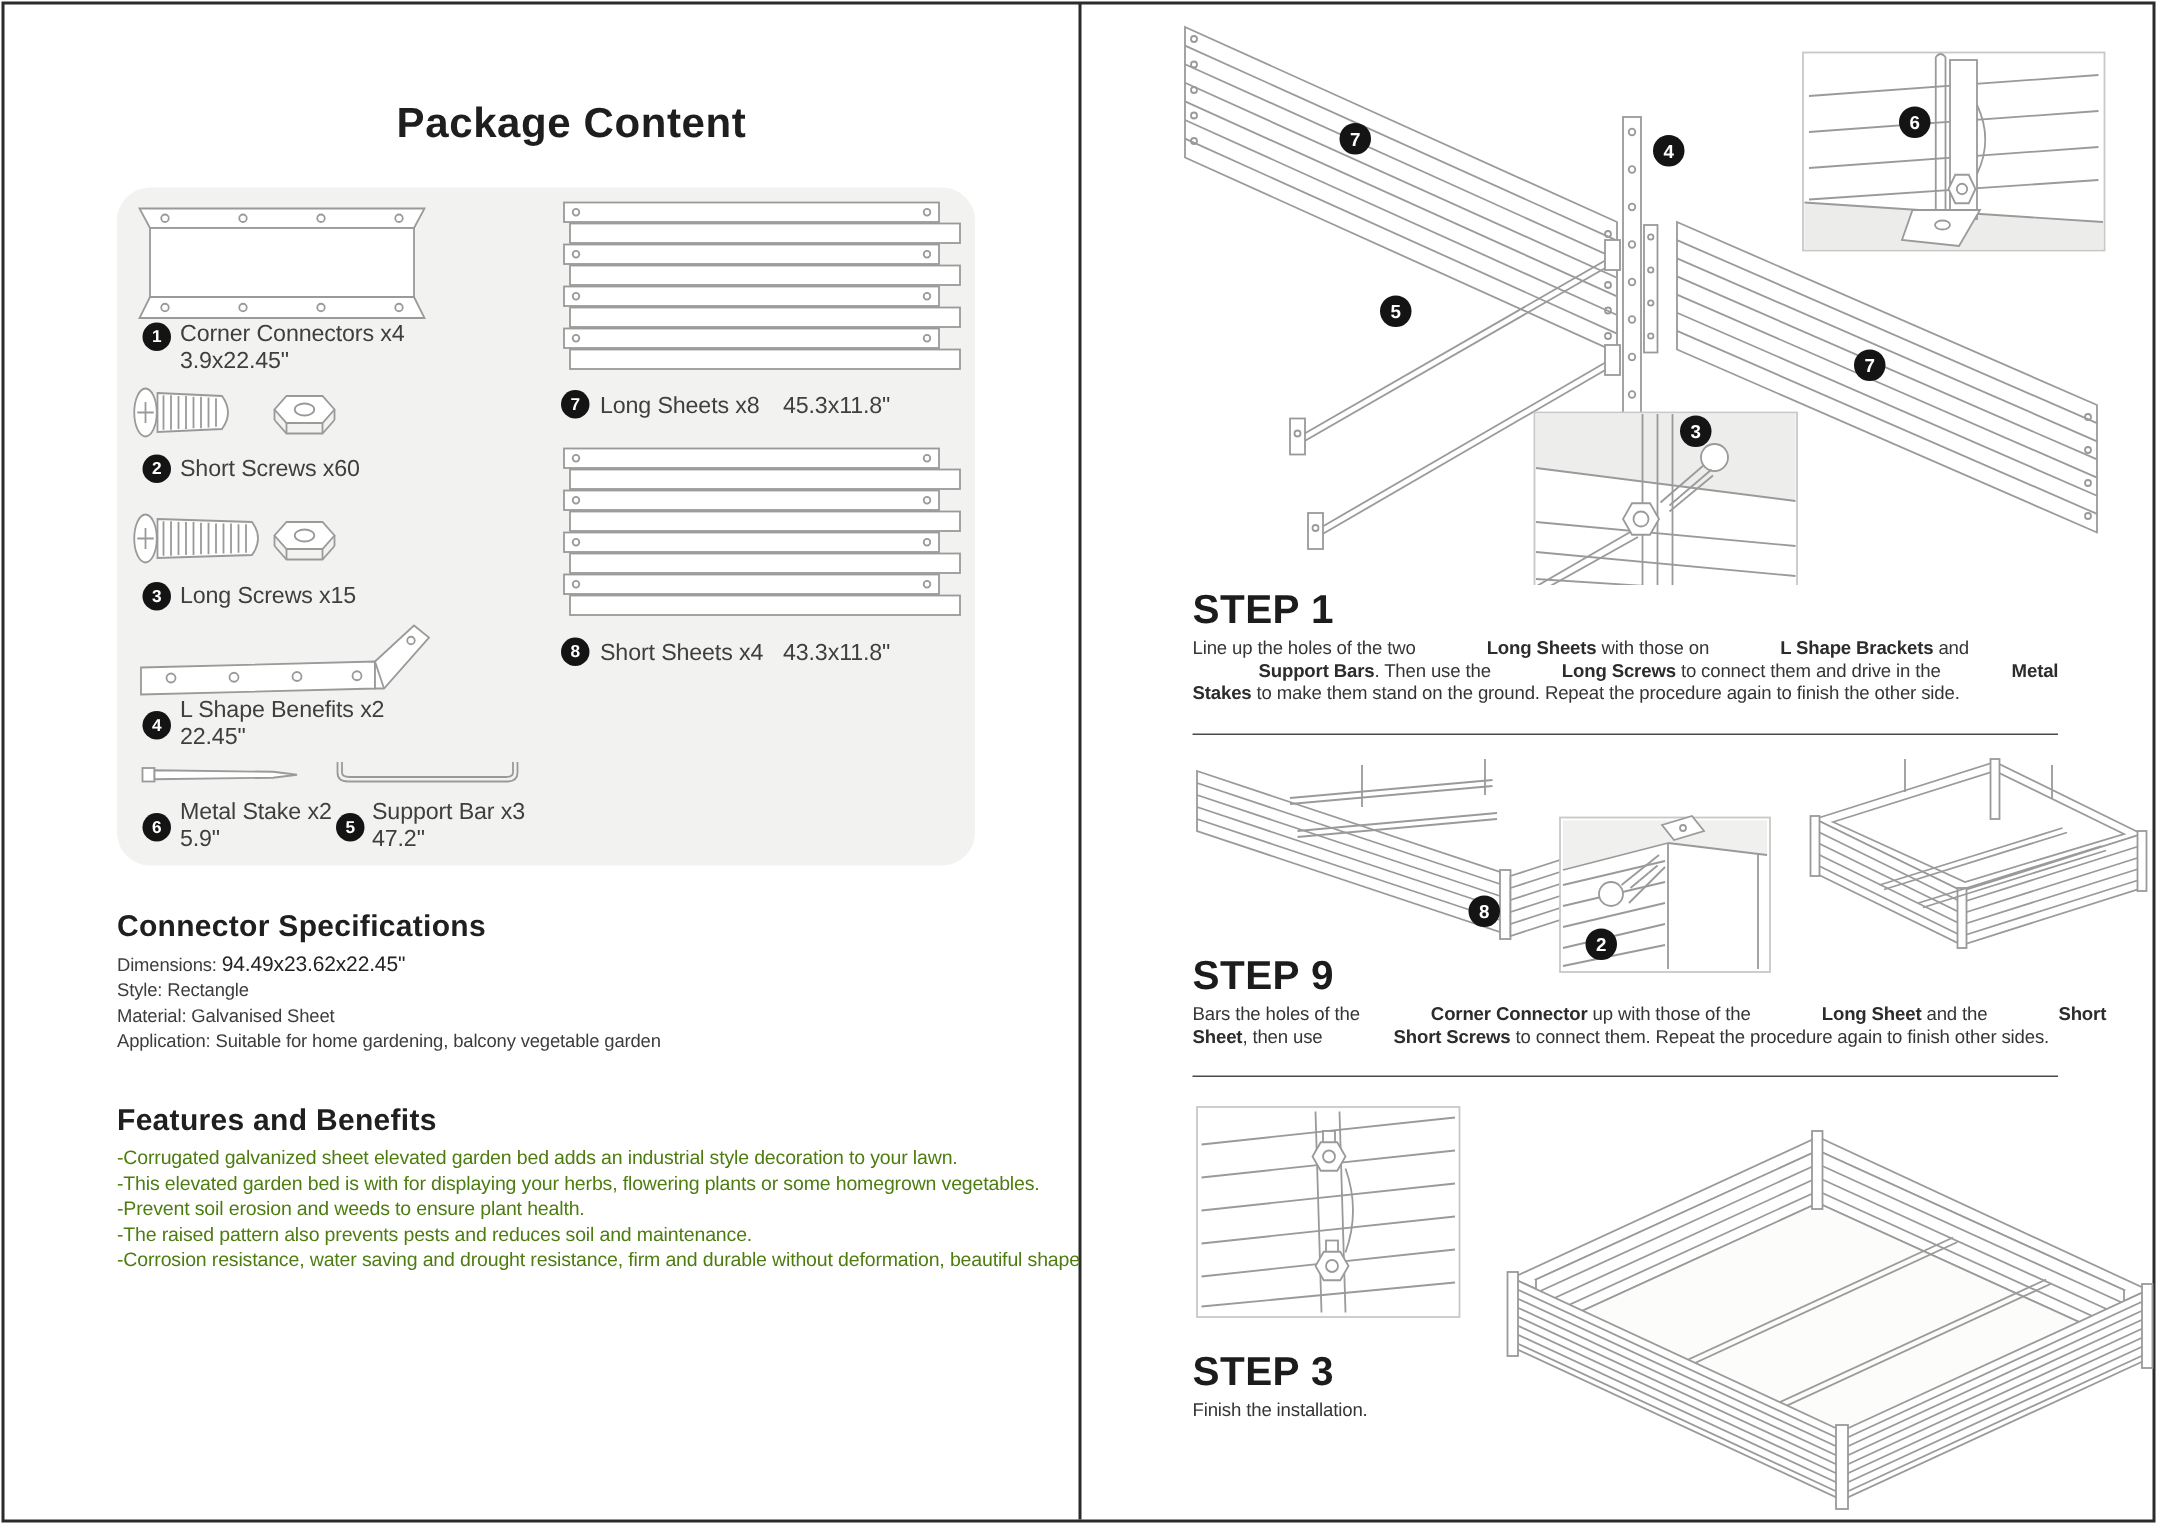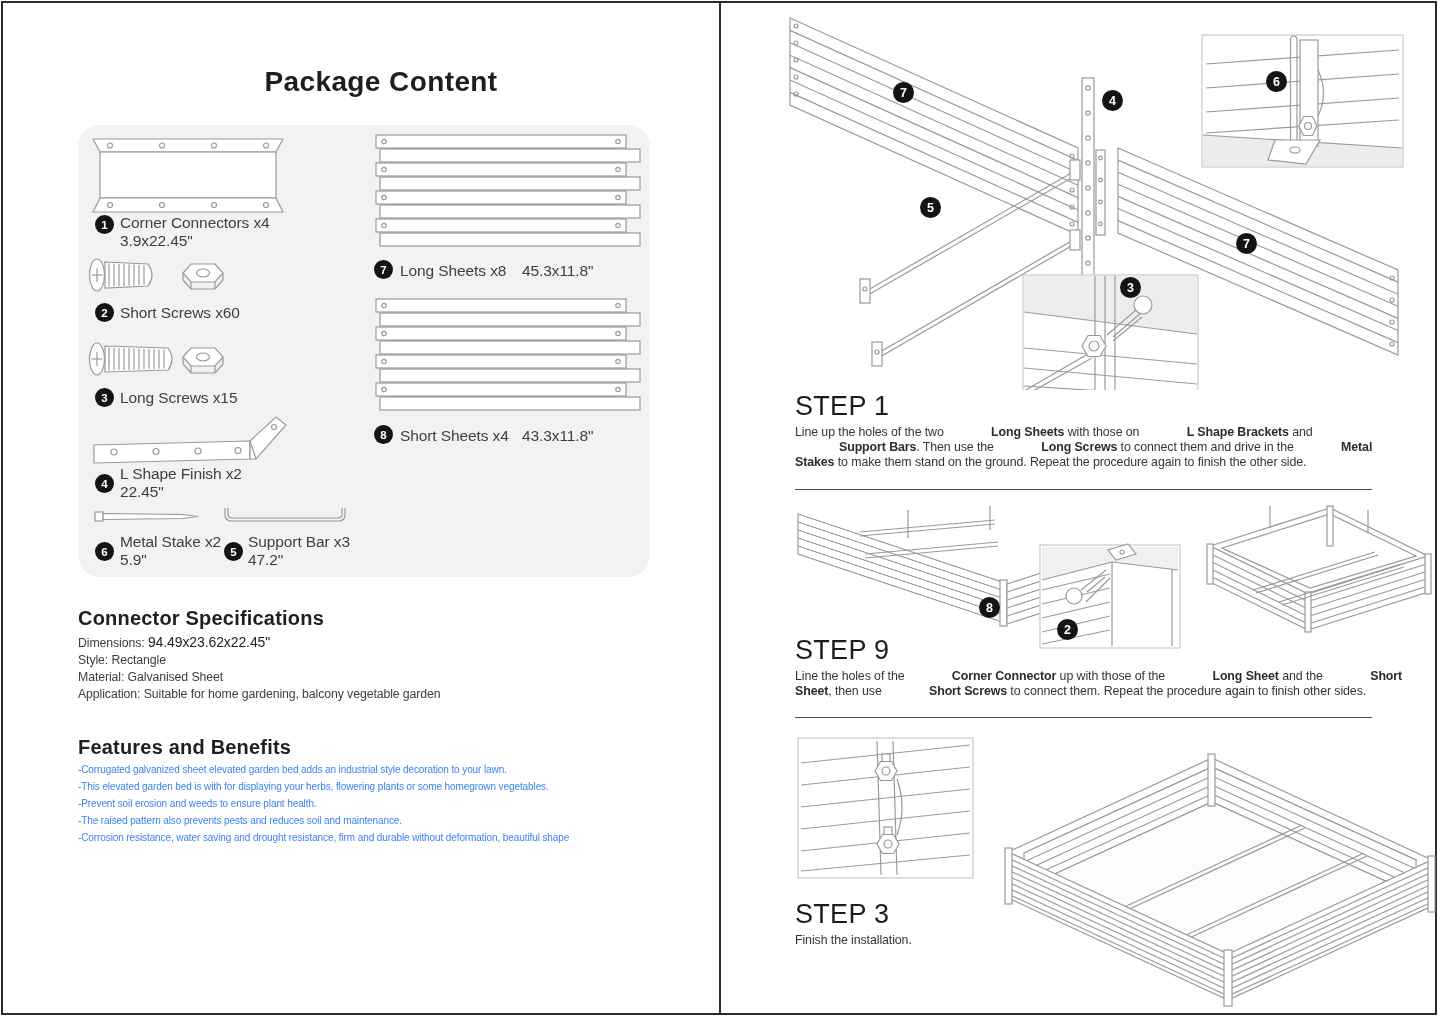--- a/index.html
+++ b/index.html
@@ -12,22 +12,22 @@
          color:#1e1e1e;letter-spacing:.4px;}
   .panel{left:78px;top:125px;width:572px;height:452px;background:#f2f2f0;border-radius:22px;}
   .pbadge{width:19px;height:19px;border-radius:50%;background:#141414;color:#fff;
           font-size:11.5px;font-weight:700;display:flex;align-items:center;justify-content:center;}
   .dbadge{width:21px;height:21px;border-radius:50%;background:#141414;color:#fff;
           font-size:12.5px;font-weight:700;display:flex;align-items:center;justify-content:center;}
   .ilabel{font-size:15.5px;color:#3f3f3f;letter-spacing:-.1px;white-space:nowrap;}
   .h2{font-size:20px;font-weight:700;color:#1f1f1f;letter-spacing:.2px;}
   .spec{font-size:12.3px;color:#3d3d3d;white-space:nowrap;letter-spacing:-.1px;}
   .spec .dimval{font-size:14px;color:#222;}
-  .bullet{font-size:10px;color:#3b82f6;white-space:nowrap;letter-spacing:-.1px;}
-  .stephead{font-size:27px;font-weight:400;color:#1c1c1c;letter-spacing:.3px;text-align:center;}
+  .bullet{font-size:13px;color:#4d7c0f;white-space:nowrap;letter-spacing:-.1px;}
+  .stephead{font-size:27px;font-weight:700;color:#1c1c1c;letter-spacing:.3px;text-align:center;}
   .steppara{font-size:12.4px;line-height:15px;color:#353535;letter-spacing:-.1px;}
   .steppara b{font-weight:700;color:#2c2c2c;padding-left:44px;}
   .hline{height:1px;background:#4a4a4a;}
   svg{display:block;}
   .lineart{stroke:#9a9a9a;stroke-width:1.2;fill:none;}
 </style>
 </head>
 <body>
 
 <div class="abs frame"></div>
@@ -126,21 +126,21 @@
       <polygon points="158,28 184,4 194,12 164,46 158,46" fill="#fff"></polygon>
       <line x1="158" y1="28" x2="164" y2="46"></line>
       <circle cx="22" cy="39" r="3"></circle>
         <circle cx="64" cy="38.5" r="3"></circle>
       <circle cx="106" cy="38" r="3"></circle>
         <circle cx="146" cy="37.5" r="3"></circle>
       <circle cx="182" cy="14" r="2.5"></circle>
     </g>
   </svg>
   <div class="abs pbadge" style="left:17px;top:349px">4</div>
-  <div class="abs ilabel" style="left:42px;top:340px">L Shape Finish x2</div>
+  <div class="abs ilabel" style="left:42px;top:340px">L Shape Benefits x2</div>
   <div class="abs ilabel" style="left:42px;top:358px">22.45"</div>
 
   <svg class="abs" style="left:16px;top:383px" width="106" height="16" viewBox="0 0 106 16">
     <g class="lineart">
       <rect x="1" y="4" width="8" height="9" fill="#fff"></rect>
       <polygon points="9,5.5 88,6.5 104,8.5 88,10.5 9,11.5" fill="#fff"></polygon>
     </g>
   </svg>
   <svg class="abs" style="left:144px;top:380px" width="126" height="20" viewBox="0 0 126 20">
     <g class="lineart">
@@ -390,21 +390,21 @@
     <line x1="463" y1="92" x2="585" y2="54"></line>
       <line x1="466" y1="95" x2="588" y2="57"></line>
     <line x1="489" y1="104" x2="611" y2="66"></line>
       <line x1="492" y1="107" x2="614" y2="69"></line>
   </g>
 </svg>
 <div class="abs dbadge" style="left:979px;top:597px">8</div>
 <div class="abs dbadge" style="left:1057px;top:619px">2</div>
 
 <div class="abs stephead" style="left:795px;top:635px">STEP 9</div>
-<div class="abs steppara" style="left:795px;top:669px;width:610px"><span>Line the holes of the </span><b>Corner Connector</b><span> up with those of the </span><b>Long Sheet</b><span> and the </span><b>Short Sheet</b><span>, then use </span><b>Short Screws</b><span> to connect them. Repeat the procedure again to finish other sides.</span></div>
+<div class="abs steppara" style="left:795px;top:669px;width:610px"><span>Bars the holes of the </span><b>Corner Connector</b><span> up with those of the </span><b>Long Sheet</b><span> and the </span><b>Short Sheet</b><span>, then use </span><b>Short Screws</b><span> to connect them. Repeat the procedure again to finish other sides.</span></div>
 <div class="abs hline" style="left:795px;top:717px;width:577px"></div>
 
 <svg class="abs" style="left:797px;top:737px" width="177" height="142" viewBox="0 0 177 142">
   <g class="lineart">
     <rect x="1" y="1" width="175" height="140" fill="#fff" stroke="#c8c8c6"></rect>
     <line x1="4" y1="26" x2="173" y2="8"></line>
       <line x1="4" y1="48" x2="173" y2="30"></line>
     <line x1="4" y1="70" x2="173" y2="52"></line>
       <line x1="4" y1="92" x2="173" y2="74"></line>
     <line x1="4" y1="114" x2="173" y2="96"></line>

